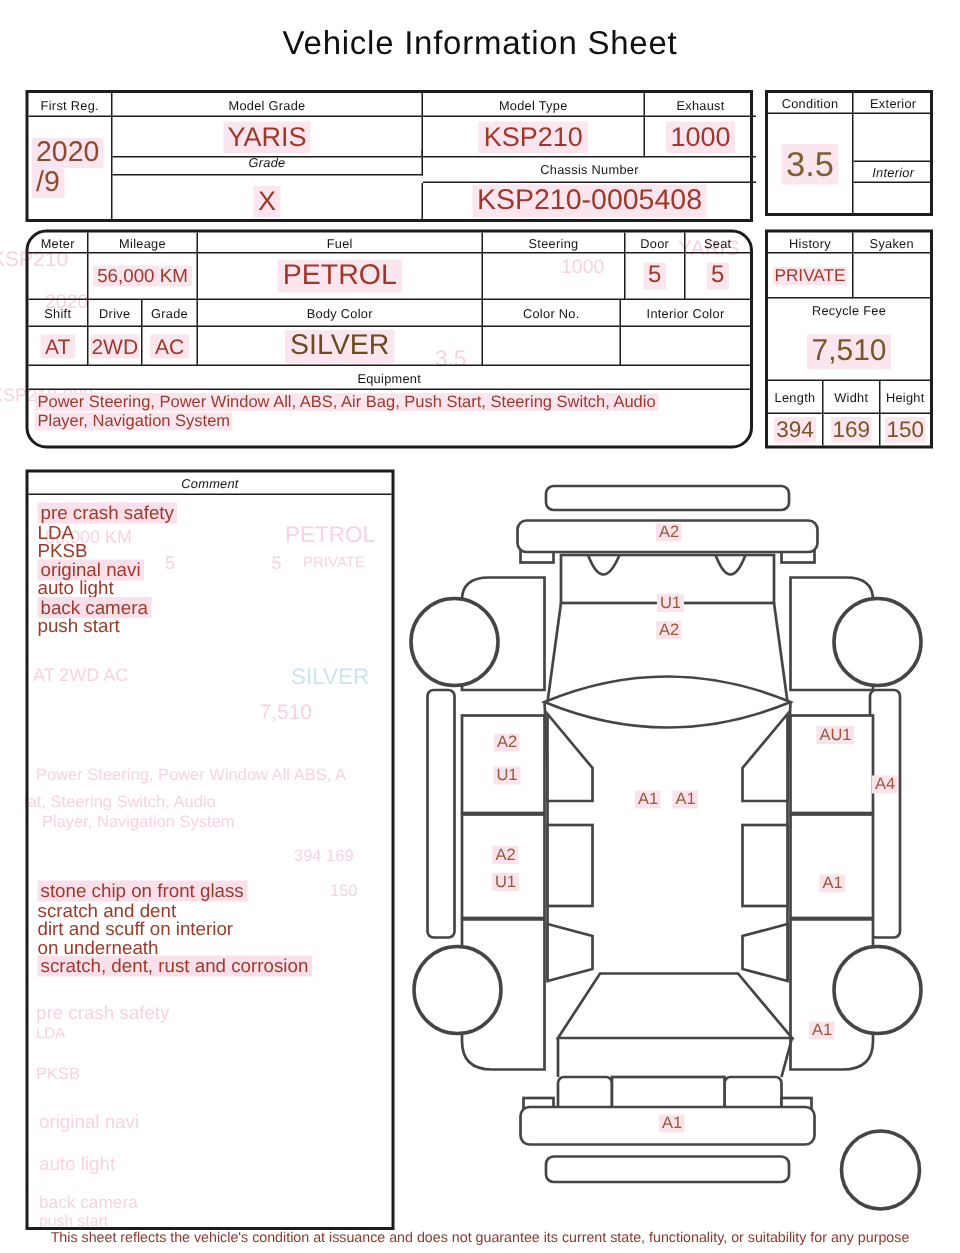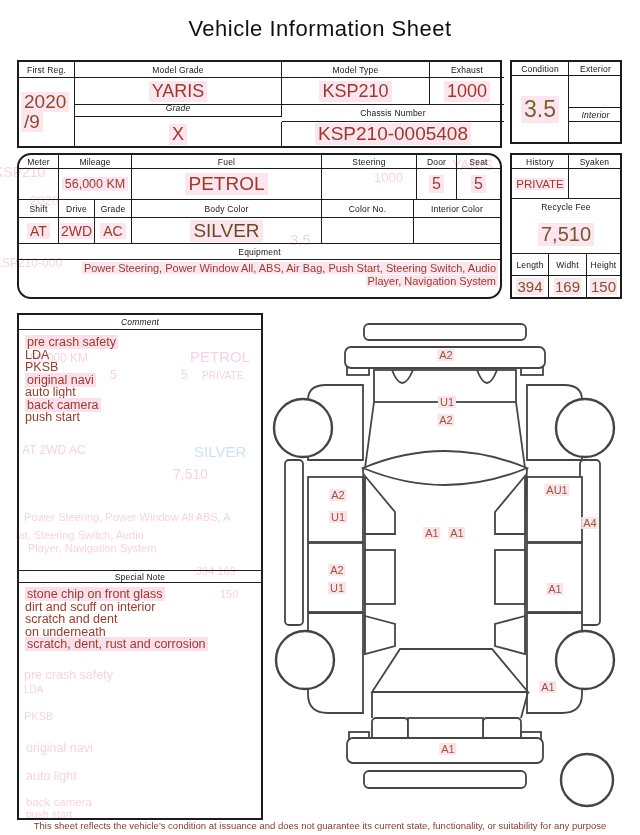--- a/index.html
+++ b/index.html
@@ -11,21 +11,21 @@
   .br{border-right:1px solid #1c1c1c;}
   .bb{border-bottom:1px solid #1c1c1c;}
   .hdr{font-size:8.5px;color:#141414;letter-spacing:0.2px;}
   .vred{color:#9e392a;}
   .vbrown{color:#7a5628;}
   .hl2{background:#fbe5ee;padding:0 3px;border-radius:1px;white-space:nowrap;}
   #title{position:absolute;left:0;top:16px;width:100%;text-align:center;
          font-size:22px;color:#101010;letter-spacing:0.5px;}
   .cline{position:relative;height:12.5px;line-height:12.5px;font-size:12.5px;color:#9c3a29;white-space:nowrap;}
   .cline .hl{background:#fbe0ec;padding:0 2px;}
-  .eqline{height:13px;line-height:13px;font-size:11px;color:#9e392a;white-space:nowrap;text-align:right;}
+  .eqline{height:13px;line-height:13px;font-size:11px;color:#9e392a;white-space:nowrap;}
   .eqline .hl{background:#fbe5ee;padding:0 2px;}
   .ghost{position:absolute;white-space:nowrap;opacity:0.55;font-weight:400;pointer-events:none;}
   .dlabel{position:absolute;transform:translate(-50%,-50%);font-size:11px;color:#9a5838;
           background:#fbe3ec;padding:0 2px;line-height:12px;white-space:nowrap;}
   #footer{position:absolute;left:0;top:820px;width:100%;text-align:center;
           font-size:9.5px;color:#8a3a2e;}
   svg .pnl{fill:#ffffff;stroke:#454545;stroke-width:1.8;}
   svg .lin{fill:none;stroke:#454545;stroke-width:1.8;}
   svg .whl{fill:#ffffff;stroke:#454545;stroke-width:2.4;}
 </style>
@@ -244,27 +244,24 @@
       </div>
     <div class="abs" style="left:6px;top:21px;width:232px;">
         <div class="cline"><span class="hl">pre crash safety</span></div>
         <div class="cline"><span>LDA</span></div>
         <div class="cline"><span>PKSB</span></div>
         <div class="cline"><span class="hl">original navi</span></div>
         <div class="cline"><span>auto light</span></div>
         <div class="cline"><span class="hl">back camera</span></div>
         <div class="cline"><span>push start</span></div>
       </div>
-    <div class="cell hdr bb" style="left:0;top:255px;width:242px;height:13px;border-top:1px solid #1c1c1c;">
-        <span>Special Note</span>
-      </div>
     <div class="abs" style="left:6px;top:273px;width:232px;">
         <div class="cline"><span class="hl">stone chip on front glass</span></div>
+        <div class="cline"><span>scratch and dent</span></div>
         <div class="cline"><span>dirt and scuff on interior</span></div>
-        <div class="cline"><span>scratch and dent</span></div>
         <div class="cline"><span>on underneath</span></div>
         <div class="cline"><span class="hl">scratch, dent, rust and corrosion</span></div>
       </div>
   </div>
 
   <div class="abs" id="diagram" style="left:268px;top:308px;width:354px;height:510px;">
     <svg width="354" height="510" viewBox="0 0 354 510">
 
       <rect class="pnl" x="17" y="152" width="18" height="165" rx="4"></rect>
       <rect class="pnl" x="312" y="152" width="20" height="165" rx="4"></rect>

